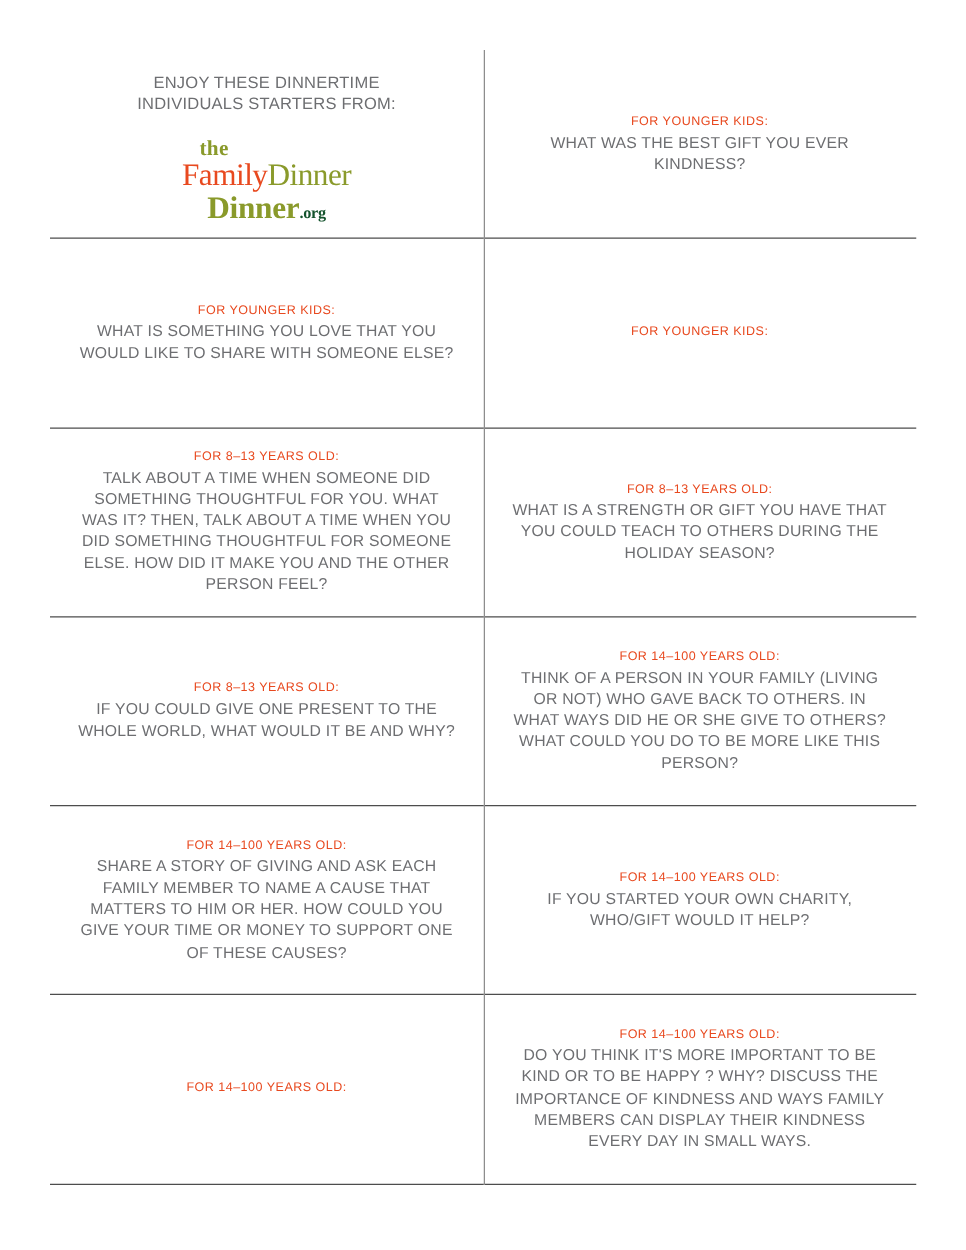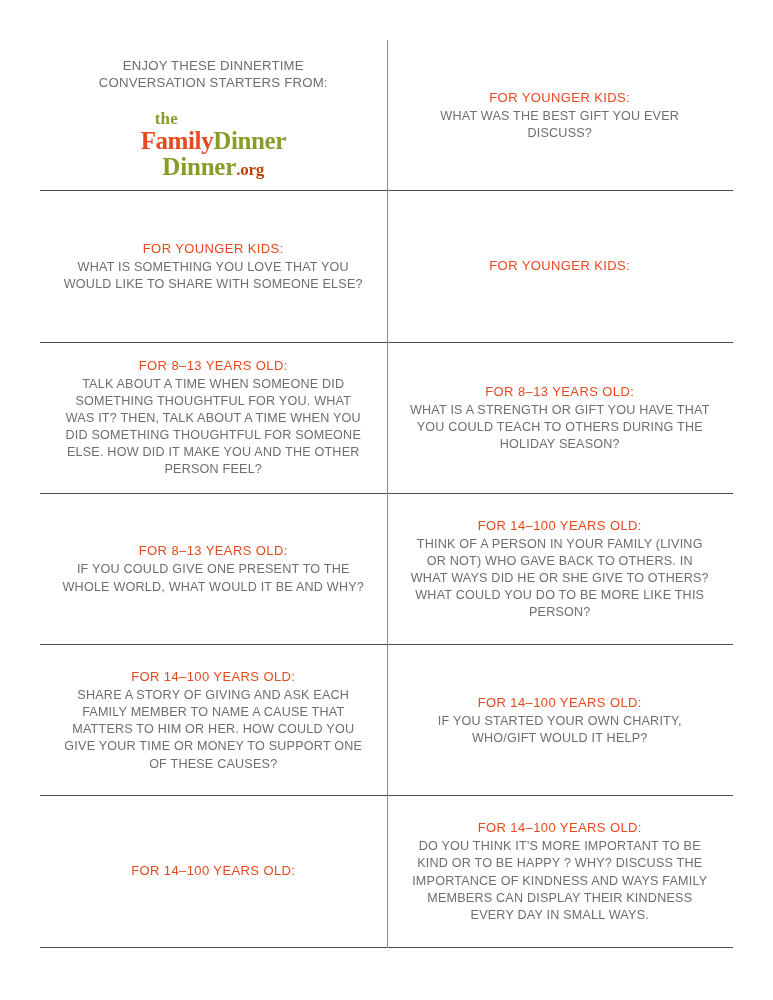--- a/index.html
+++ b/index.html
@@ -53,21 +53,21 @@
     content: "";
     position: absolute;
     left: 0;
     right: 0;
     bottom: 0;
     height: 1px;
     background: #4d4d4d;
   }
   .age-label {
     color: #e8491f;
-    font-size: 13px;
+    font-size: 10px;
     letter-spacing: 0.4px;
     margin-bottom: 3px;
     font-weight: 400;
   }
   .prompt {
     color: #6d6e71;
     font-size: 12.6px;
     line-height: 1.36;
     letter-spacing: 0.2px;
     max-width: 320px;
@@ -96,61 +96,61 @@
     font-weight: bold;
     font-size: 17px;
     letter-spacing: 0.3px;
     text-align: left;
     margin-left: 14px;
     margin-bottom: 1px;
   }
   .logo-main {
     display: block;
     font-family: "Liberation Serif", serif;
-    font-weight: bold;
+    font-weight: normal;
     font-size: 25px;
     letter-spacing: -0.4px;
   }
   .logo-family { color: #e8491f; }
   .logo-dinner { color: #8a9a2b; }
   .logo-line2 {
     display: block;
     font-family: "Liberation Serif", serif;
     font-weight: bold;
     font-size: 25px;
     letter-spacing: -0.2px;
     margin-top: 1px;
   }
   .logo-project { color: #8a9a2b; }
   .logo-org {
-    color: #c2410c;
-    font-size: 17px;
+    color: #14532d;
+    font-size: 13px;
   }
 </style>
 </head>
 <body>
 
 <div class="sheet">
   <div class="grid">
 
     <div class="cell logo-cell rule-bottom">
       <div class="intro">
         <span>ENJOY THESE DINNERTIME</span><br>
-        <span>CONVERSATION STARTERS FROM:</span>
+        <span>INDIVIDUALS STARTERS FROM:</span>
       </div>
       <div class="logo">
         <span class="logo-the">the</span>
         <span class="logo-main"><span class="logo-family">Family</span><span class="logo-dinner">Dinner</span></span>
         <span class="logo-line2"><span class="logo-project">Dinner</span><span class="logo-org">.org</span></span>
       </div>
     </div>
 
     <div class="cell rule-bottom">
       <div class="age-label">FOR YOUNGER KIDS:</div>
-      <div class="prompt">WHAT WAS THE BEST GIFT YOU EVER DISCUSS?</div>
+      <div class="prompt">WHAT WAS THE BEST GIFT YOU EVER KINDNESS?</div>
     </div>
 
     <div class="cell rule-bottom">
       <div class="age-label">FOR YOUNGER KIDS:</div>
       <div class="prompt">WHAT IS SOMETHING YOU LOVE THAT YOU WOULD LIKE TO SHARE WITH SOMEONE ELSE?</div>
     </div>
     <div class="cell rule-bottom">
       <div class="age-label">FOR YOUNGER KIDS:</div>
     </div>
 

